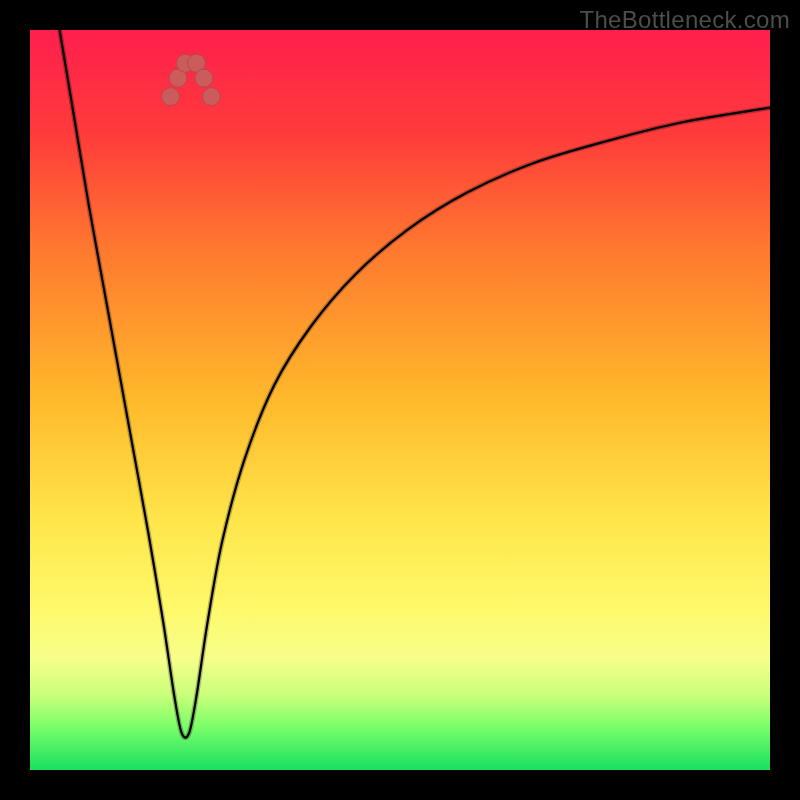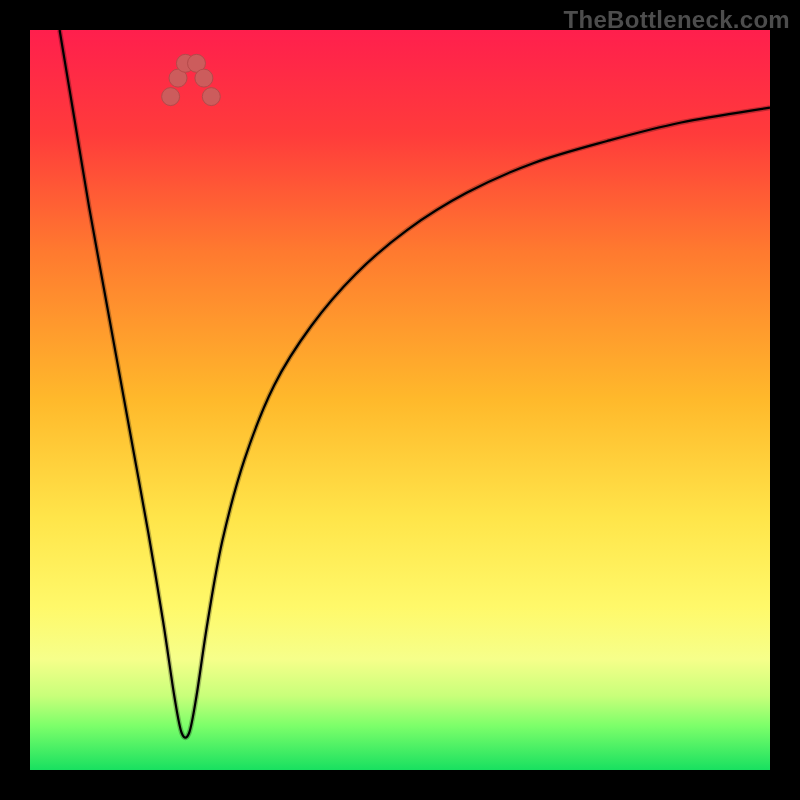--- a/index.html
+++ b/index.html
@@ -34,21 +34,21 @@
     width: 100%;
     height: 100%;
     
   }
   .watermark {
     position: absolute;
     top: 6px;
     right: 10px;
     color: #4d4d4d;
     font-size: 24px;
-    font-weight: 700;
+    font-weight: 400;
     letter-spacing: 0.3px;
   }
   svg.curve {
     position: absolute;
     left: 0;
     top: 0;
     width: 100%;
     height: 100%;
     overflow: visible;
   }

